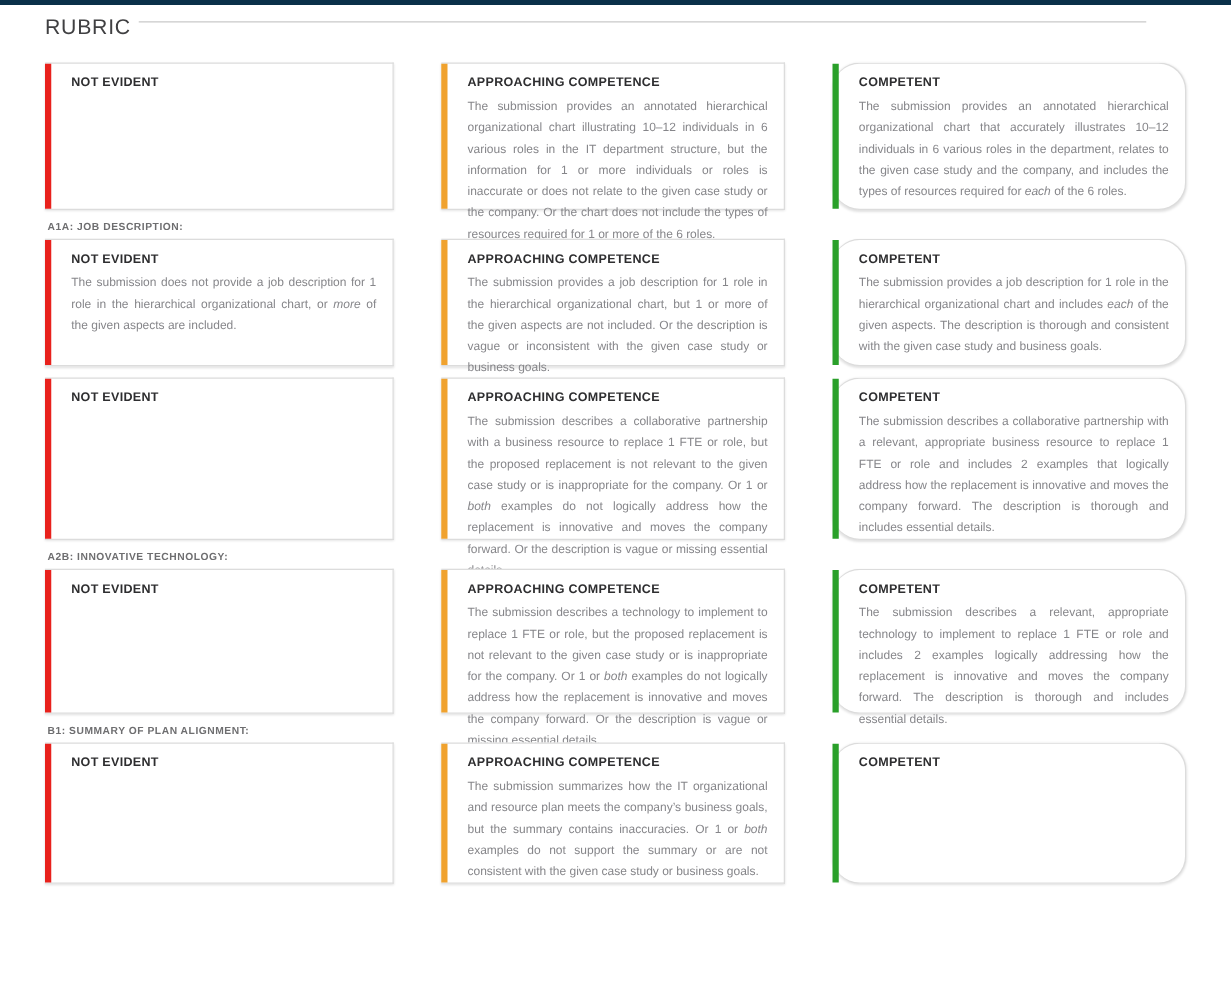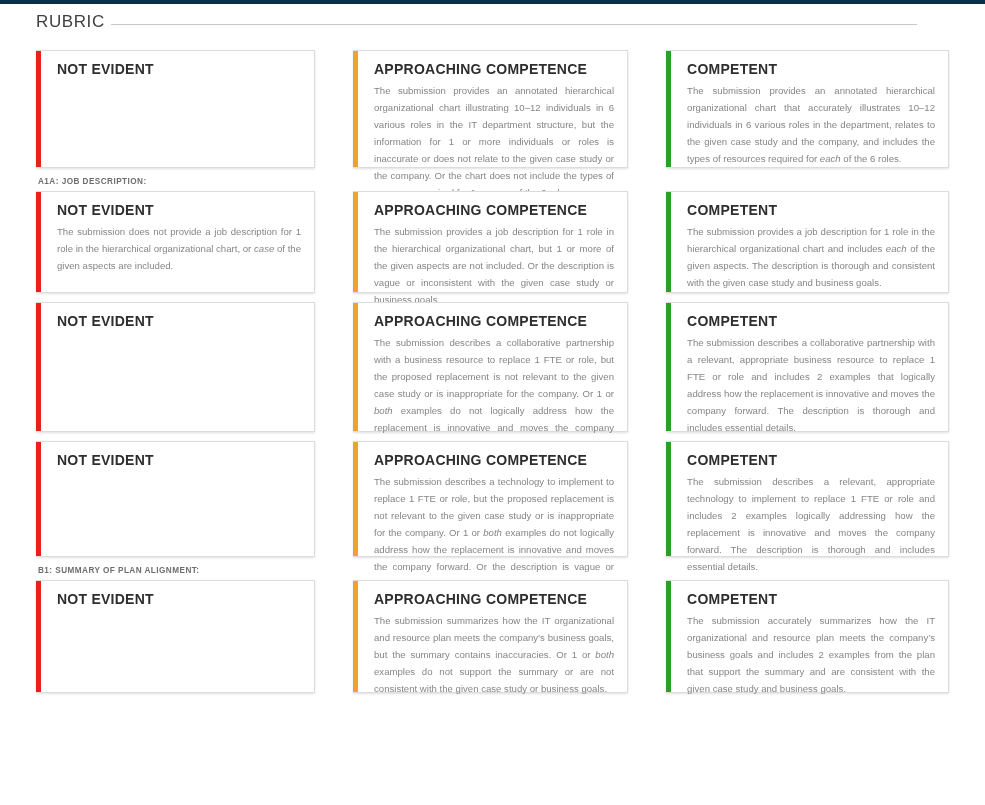--- a/index.html
+++ b/index.html
@@ -18,21 +18,21 @@
   .topbar {
     height: 4px;
     width: 100%;
     background: #0a3049;
   }
   .page {
     padding: 0 36px 0 36px;
   }
   .section-header {
     display: flex;
-    align-items: center;
+    align-items: flex-start;
     margin-top: 8px;
     margin-bottom: 18px;
   }
   .section-header .title {
     font-size: 17px;
     letter-spacing: 0.6px;
     color: #404042;
     font-weight: 400;
     white-space: nowrap;
     padding-right: 4px;
@@ -65,31 +65,31 @@
   .card {
     position: relative;
     background: #ffffff;
     border: 1px solid #dcdcdc;
     border-left: none;
     box-shadow: 0 1px 2px rgba(0,0,0,0.12);
     padding: 10px 13px 12px 13px;
     box-sizing: border-box;
     margin-right: 38px;
   }
-  .card:last-child { margin-right: 0; }
+  .card:last-child { margin-right: 0; border-radius: 22px; }
   .card .bar {
     position: absolute;
     left: 0;
     top: 0;
     bottom: 0;
     width: 5px;
   }
   .card-inner { padding-left: 8px; }
   .card-title {
-    font-size: 14px;
+    font-size: 10px;
     font-weight: 700;
     color: #2e2e30;
     letter-spacing: 0.25px;
     margin-bottom: 5px;
   }
   .card-body {
     font-size: 9.6px;
     line-height: 1.78;
     color: #86868a;
     text-align: justify;
@@ -146,21 +146,21 @@
           </div>
         </div>
       </div>
       <div class="criterion row-1">
         <div class="criterion-label">A1A: JOB DESCRIPTION:</div>
         <div class="cards">
           <div class="card col-0">
             <div class="bar" style="background: rgb(232, 33, 28);"></div>
             <div class="card-inner">
               <div class="card-title">NOT EVIDENT</div>
-              <div class="card-body">The submission does not provide a job description for 1 role in the hierarchical organizational chart, or <em>case</em> of the given aspects are included.</div>
+              <div class="card-body">The submission does not provide a job description for 1 role in the hierarchical organizational chart, or <em>more</em> of the given aspects are included.</div>
             </div>
           </div>
           <div class="card col-1">
             <div class="bar" style="background: rgb(240, 162, 46);"></div>
             <div class="card-inner">
               <div class="card-title">APPROACHING COMPETENCE</div>
               <div class="card-body">The submission provides a job description for 1 role in the hierarchical organizational chart, but 1 or more of the given aspects are not included. Or the description is vague or inconsistent with the given case study or business goals.</div>
             </div>
           </div>
           <div class="card col-2">
@@ -190,20 +190,21 @@
           <div class="card col-2">
             <div class="bar" style="background: rgb(42, 160, 42);"></div>
             <div class="card-inner">
               <div class="card-title">COMPETENT</div>
               <div class="card-body">The submission describes a collaborative partnership with a relevant, appropriate business resource to replace 1 FTE or role and includes 2 examples that logically address how the replacement is innovative and moves the company forward. The description is thorough and includes essential details.</div>
             </div>
           </div>
         </div>
       </div>
       <div class="criterion row-3">
+        <div class="criterion-label">A2B: INNOVATIVE TECHNOLOGY:</div>
         <div class="cards">
           <div class="card col-0">
             <div class="bar" style="background: rgb(232, 33, 28);"></div>
             <div class="card-inner">
               <div class="card-title">NOT EVIDENT</div>
             </div>
           </div>
           <div class="card col-1">
             <div class="bar" style="background: rgb(240, 162, 46);"></div>
             <div class="card-inner">
@@ -233,20 +234,19 @@
             <div class="bar" style="background: rgb(240, 162, 46);"></div>
             <div class="card-inner">
               <div class="card-title">APPROACHING COMPETENCE</div>
               <div class="card-body">The submission summarizes how the IT organizational and resource plan meets the company’s business goals, but the summary contains inaccuracies. Or 1 or <em>both</em> examples do not support the summary or are not consistent with the given case study or business goals.</div>
             </div>
           </div>
           <div class="card col-2">
             <div class="bar" style="background: rgb(42, 160, 42);"></div>
             <div class="card-inner">
               <div class="card-title">COMPETENT</div>
-              <div class="card-body">The submission accurately summarizes how the IT organizational and resource plan meets the company’s business goals and includes 2 examples from the plan that support the summary and are consistent with the given case study and business goals.</div>
             </div>
           </div>
         </div>
       </div>
     </div>
 
 </div>
 
 </body></html>

